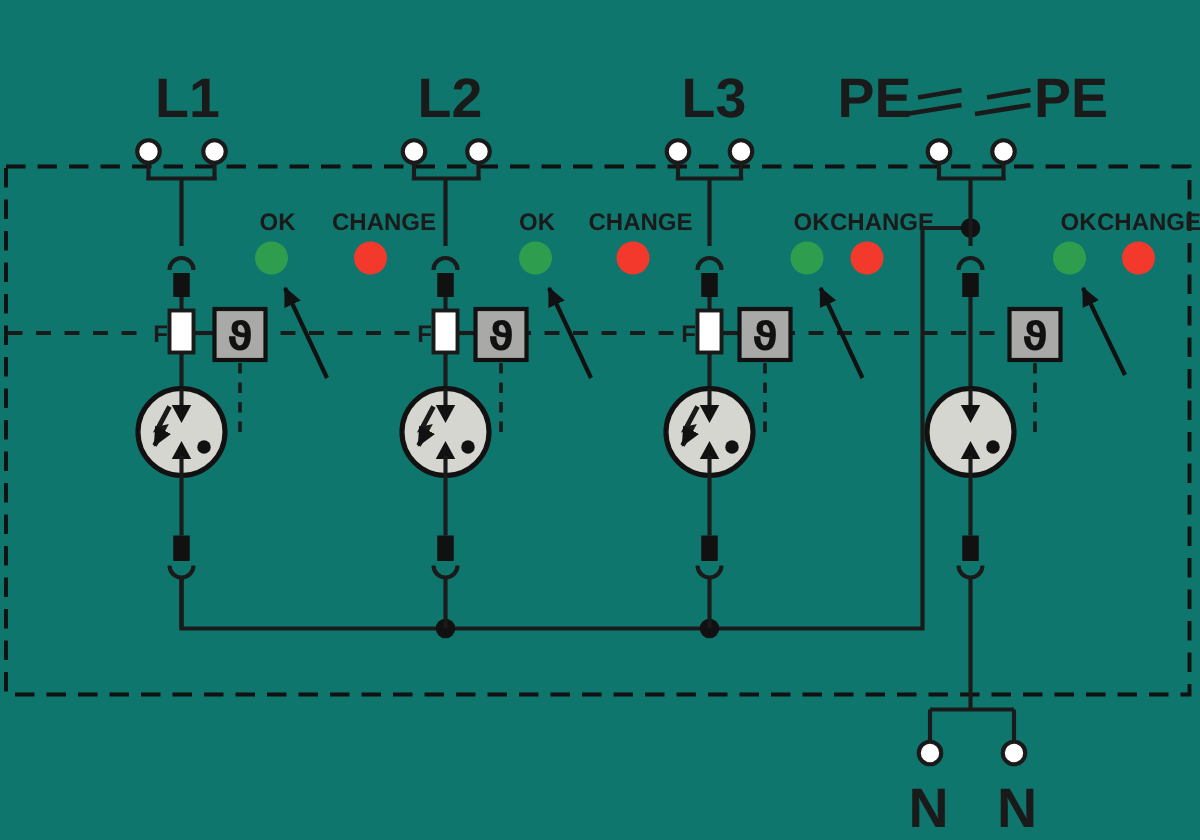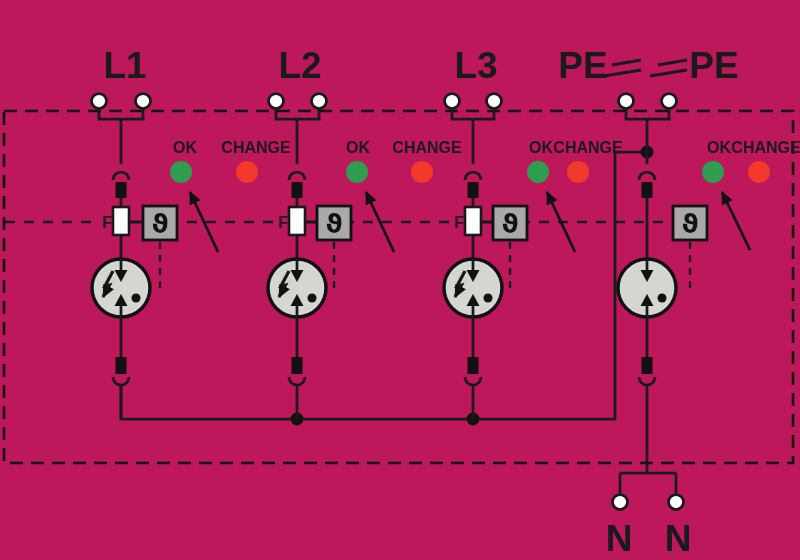--- a/index.html
+++ b/index.html
@@ -1,16 +1,16 @@
 <!DOCTYPE html>
 <html><head>
 <meta charset="utf-8">
 <style>
   html,body{margin:0;padding:0;background:#ffffff;}
-  .stage{position:relative;width:800px;height:560px;background:#be185d;overflow:hidden;
+  .stage{position:relative;width:800px;height:560px;background:#0f766e;overflow:hidden;
          font-family:"Liberation Sans", sans-serif;}
   svg{display:block;}
   .lbl-phase{font-family:"Liberation Sans",sans-serif;font-size:37px;font-weight:600;fill:#1a1a1a;}
   .lbl-led{font-family:"Liberation Sans",sans-serif;font-size:16px;font-weight:600;fill:#1a1a1a;}
   .lbl-f{font-family:"Liberation Sans",sans-serif;font-size:16px;font-weight:600;fill:#1a1a1a;}
   .lbl-theta{font-family:"DejaVu Sans",sans-serif;font-size:26px;font-weight:600;fill:#111;}
   .wire{stroke:#1a1a1a;stroke-width:2.75;fill:none;}
   .wire-thick{stroke:#1a1a1a;stroke-width:3.2;fill:none;}
   .dashline{stroke:#1a1a1a;stroke-width:2.6;fill:none;stroke-dasharray:10 9;}
   .boxstub{stroke:#1a1a1a;stroke-width:2.4;fill:none;stroke-dasharray:7 6;}

